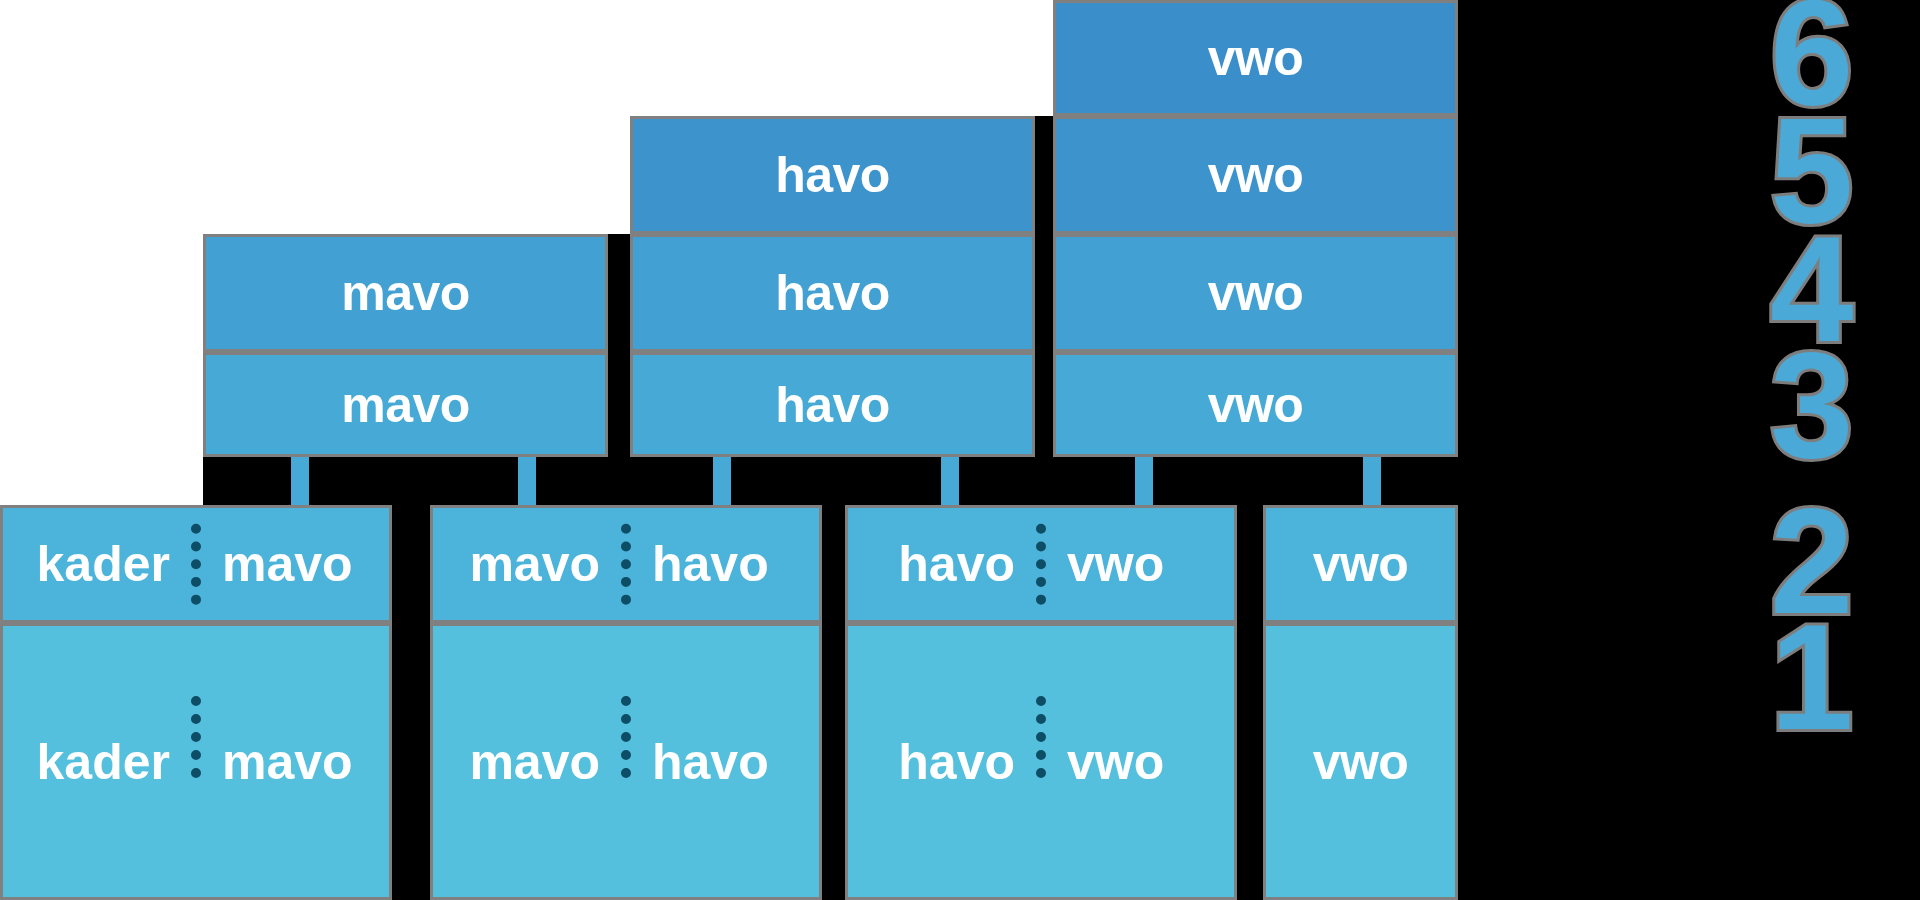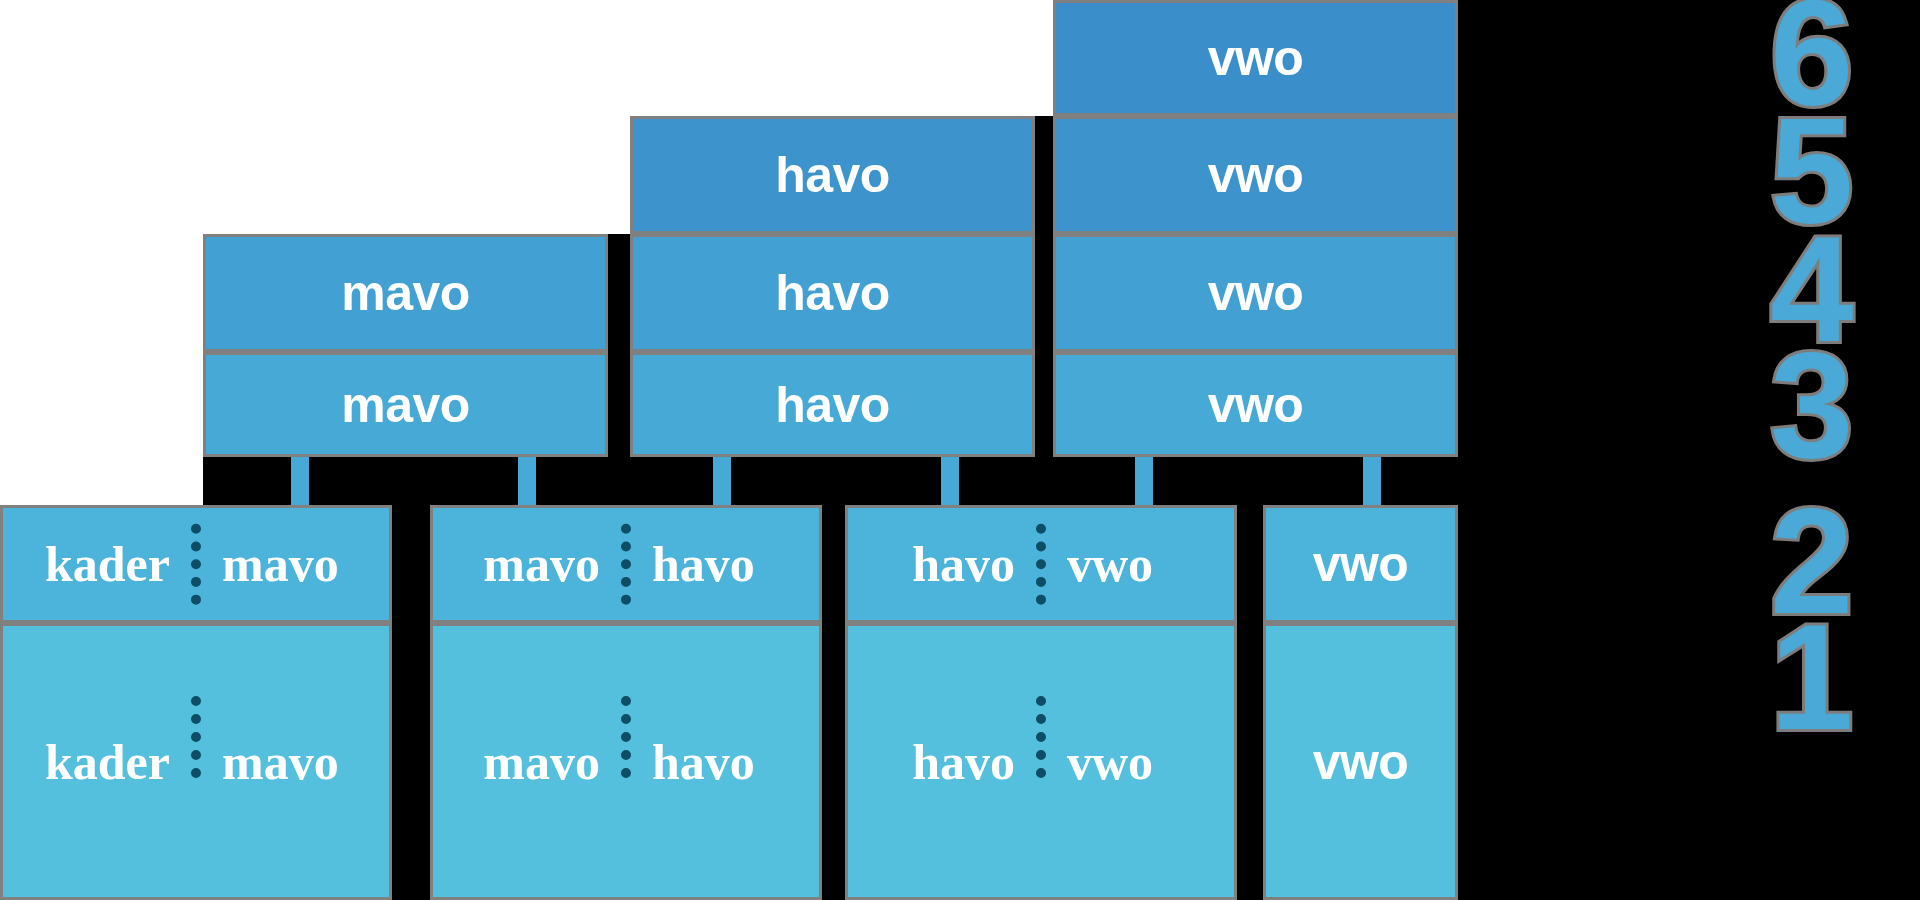--- a/index.html
+++ b/index.html
@@ -42,21 +42,20 @@
   
   .split{
     position:absolute;
     box-sizing:border-box;
     border:3px solid #808080;
     display:flex;
     justify-content:center;
     color:#ffffff;
     font-weight:bold;
     white-space:nowrap;
-    font-family:Liberation Serif, serif;
   }
   .split .half{
     flex:1 1 0;
     display:flex;
     align-items:center;
     justify-content:center;
     height:100%;
   }
   .split .half.left{justify-content:flex-end;padding-right:26px;}
   .split .half.right{justify-content:flex-start;padding-left:26px;}

